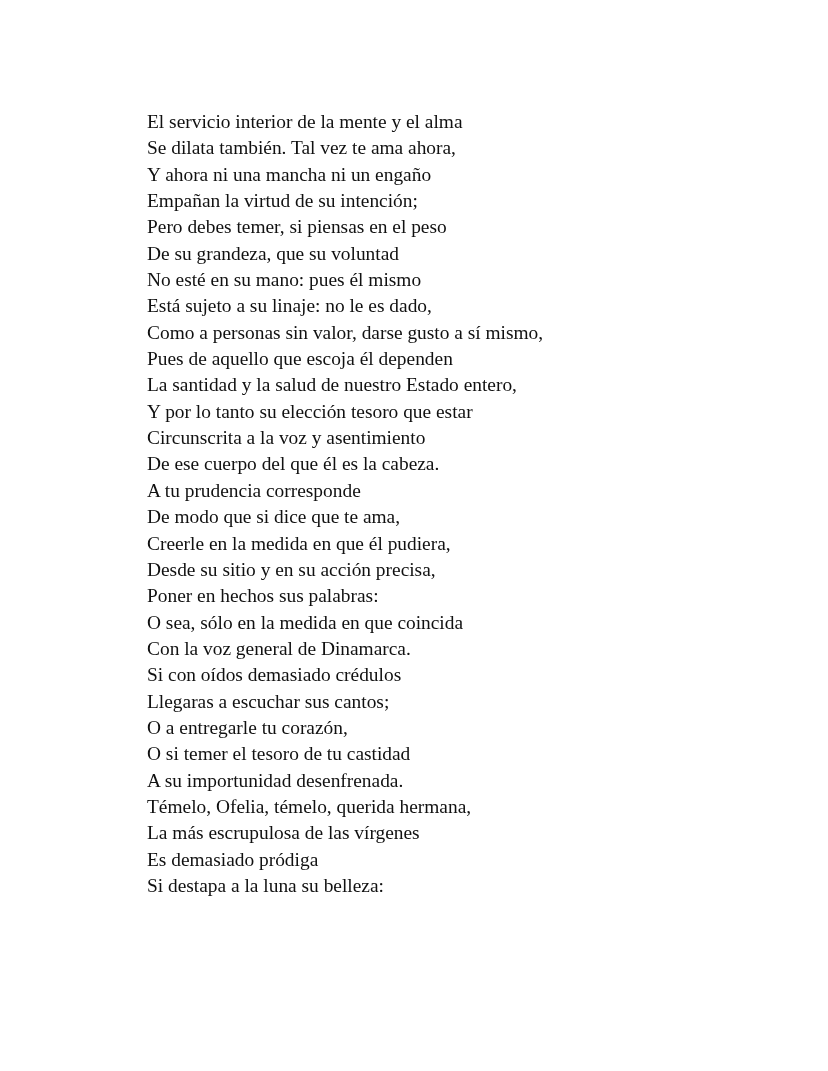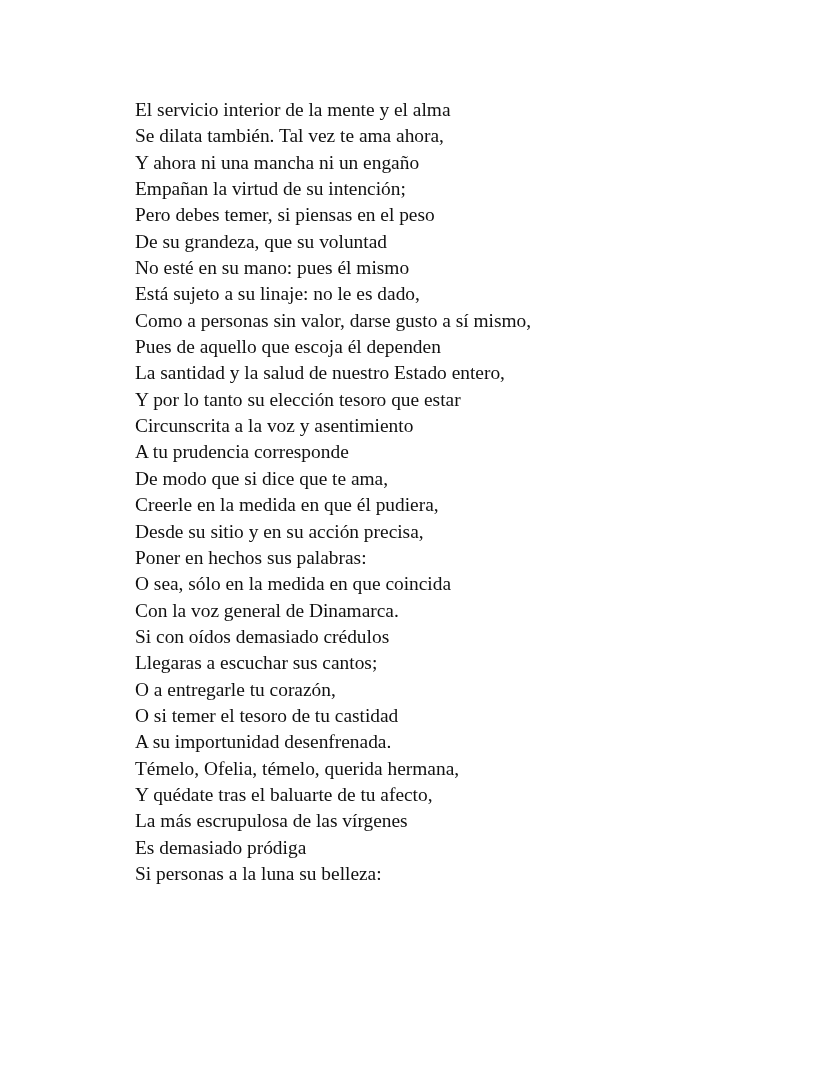--- a/index.html
+++ b/index.html
@@ -18,21 +18,21 @@
       left: 0;
       top: 0;
       width: 828px;
       height: 1071px;
       background: #ffffff;
     }
     .poem {
       position: absolute;
       left: 135px;
       top: 97px;
-      margin: 0;
+      margin: 12px;
       padding: 0;
       list-style: none;
       font-family: "Liberation Serif", "DejaVu Serif", serif;
       font-size: 19.4px;
       line-height: 26.35px;
       color: #111111;
       white-space: nowrap;
     }
     .poem li {
       margin: 0;
@@ -51,31 +51,31 @@
     <li>Empañan la virtud de su intención;</li>
     <li>Pero debes temer, si piensas en el peso</li>
     <li>De su grandeza, que su voluntad</li>
     <li>No esté en su mano: pues él mismo</li>
     <li>Está sujeto a su linaje: no le es dado,</li>
     <li>Como a personas sin valor, darse gusto a sí mismo,</li>
     <li>Pues de aquello que escoja él dependen</li>
     <li>La santidad y la salud de nuestro Estado entero,</li>
     <li>Y por lo tanto su elección tesoro que estar</li>
     <li>Circunscrita a la voz y asentimiento</li>
+    <li>De ese cuerpo del que él es la cabeza.</li>
     <li>A tu prudencia corresponde</li>
     <li>De modo que si dice que te ama,</li>
     <li>Creerle en la medida en que él pudiera,</li>
     <li>Desde su sitio y en su acción precisa,</li>
     <li>Poner en hechos sus palabras:</li>
     <li>O sea, sólo en la medida en que coincida</li>
     <li>Con la voz general de Dinamarca.</li>
     <li>Si con oídos demasiado crédulos</li>
     <li>Llegaras a escuchar sus cantos;</li>
     <li>O a entregarle tu corazón,</li>
     <li>O si temer el tesoro de tu castidad</li>
     <li>A su importunidad desenfrenada.</li>
     <li>Témelo, Ofelia, témelo, querida hermana,</li>
-    <li>Y quédate tras el baluarte de tu afecto,</li>
     <li>La más escrupulosa de las vírgenes</li>
     <li>Es demasiado pródiga</li>
-    <li>Si personas a la luna su belleza:</li>
+    <li>Si destapa a la luna su belleza:</li>
   </ul>
 </div>
 
 </body></html>

